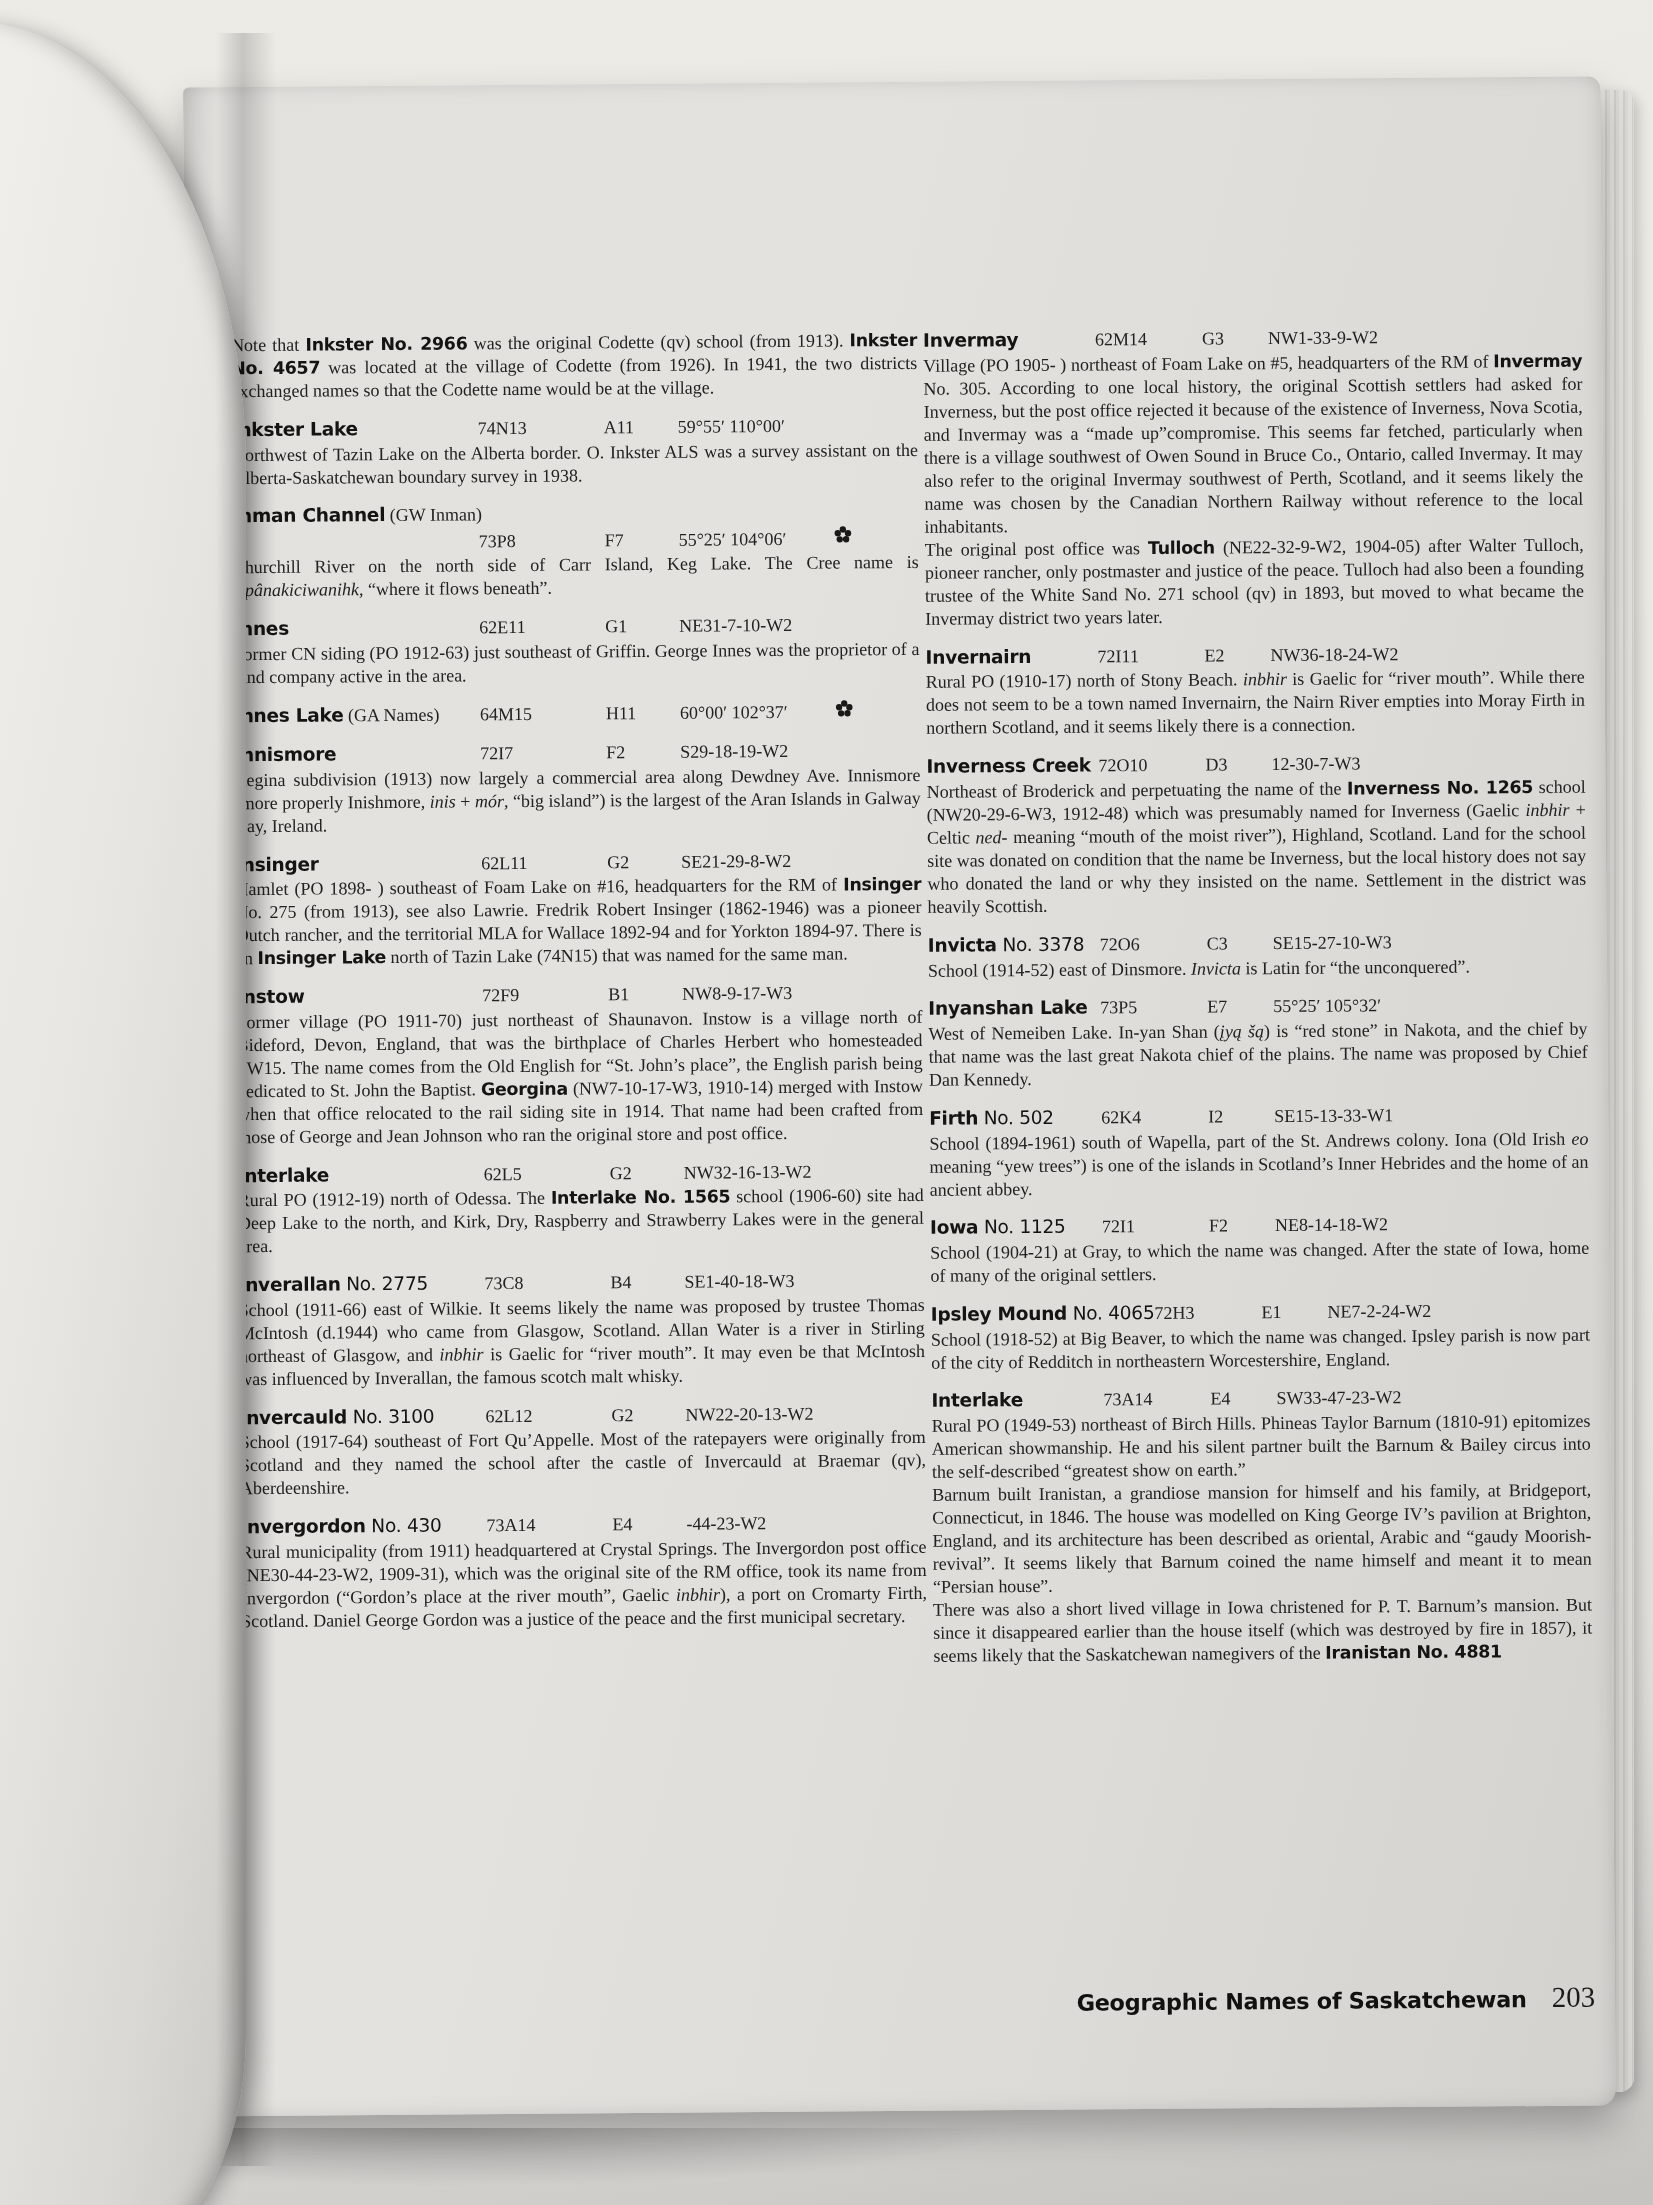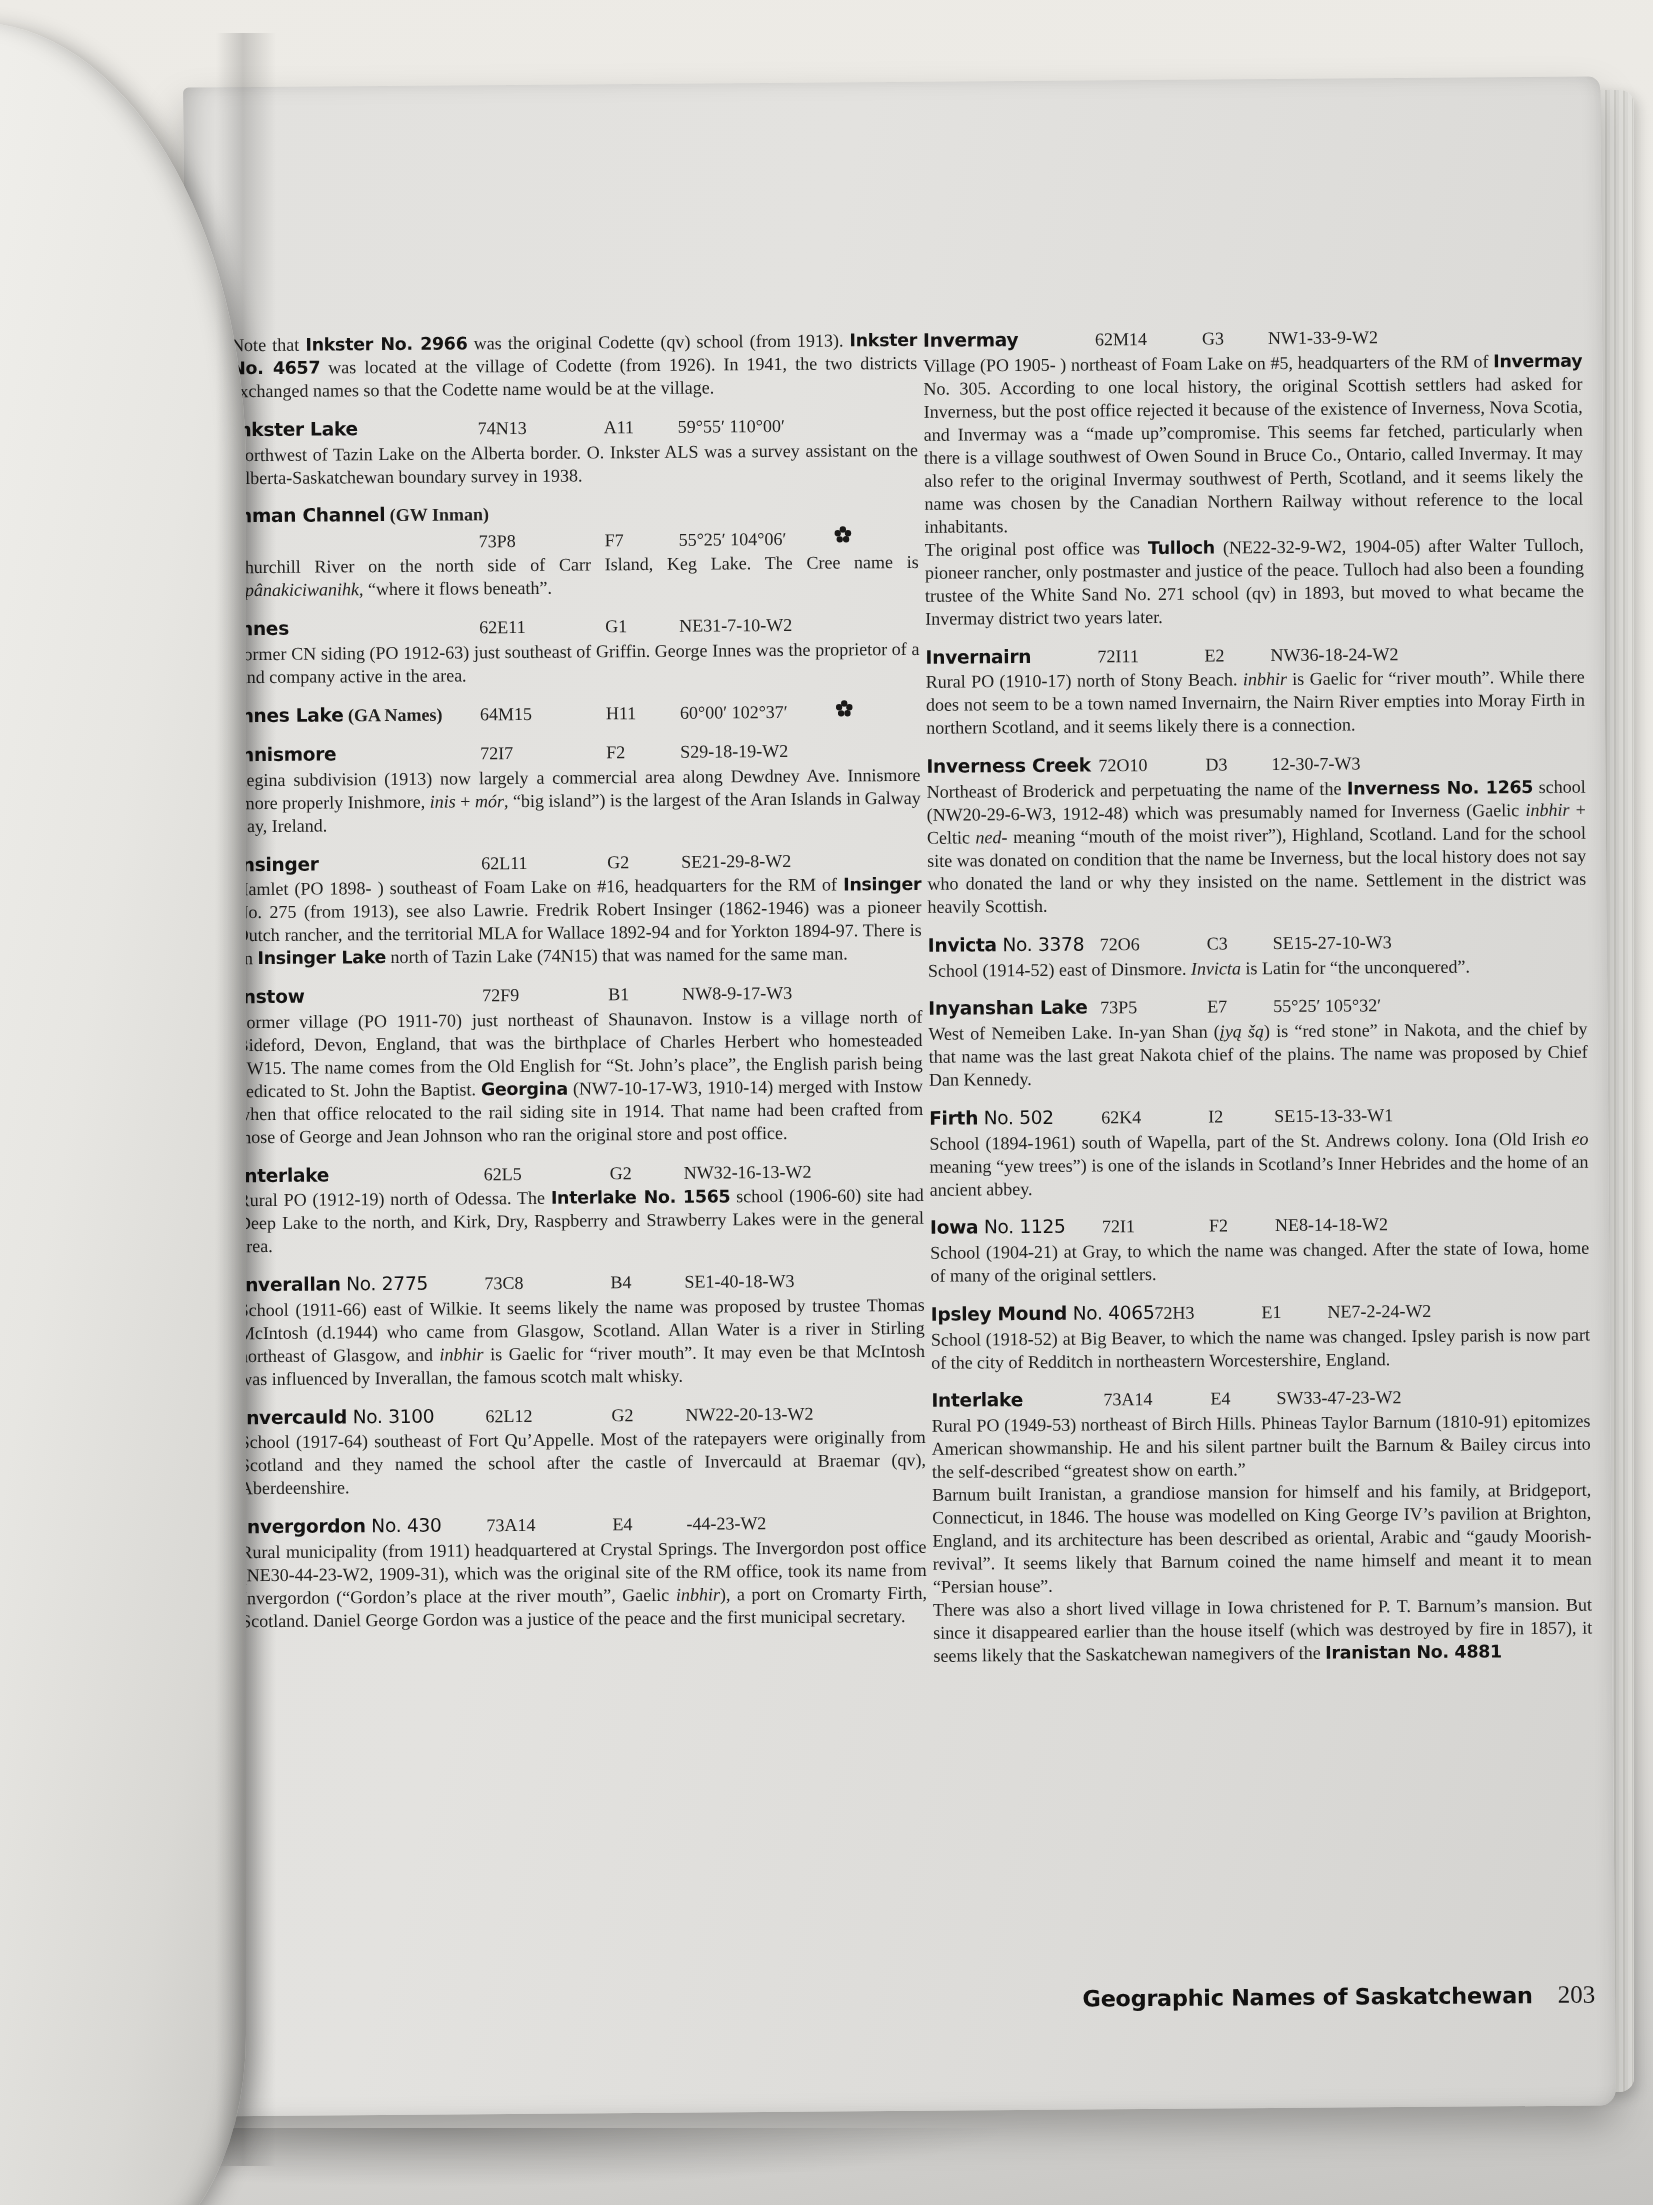--- a/index.html
+++ b/index.html
@@ -30,32 +30,32 @@
   .para{text-align:justify;}
   .entry{margin-top:14.8px;}
   .entry:first-child{margin-top:0;}
   .head-row{display:flex;align-items:baseline;margin-bottom:1.6px;}
   .name-group{flex:0 0 auto;min-width:var(--tab1);}
   .headword,.headword-rest{
     font-family:"DejaVu Sans","Liberation Sans",sans-serif;
     font-size:18.6px;font-weight:700;letter-spacing:-0.3px;color:#151413;
   }
   .headword-rest{font-weight:400;}
-  .paren{font-family:"Liberation Serif",serif;font-weight:700;font-size:18px;color:#232220;text-align:center;}
+  .paren{font-family:"Liberation Serif",serif;font-weight:400;font-size:18px;color:#232220;text-align:center;}
   .code{flex:0 0 auto;min-width:var(--codew);}
   .grid-ref{flex:0 0 auto;min-width:var(--gridw);}
   .loc{flex:0 0 auto;}
   .flower{margin-left:auto;padding-right:66px;display:flex;align-items:center;}
   .flower svg{width:18.6px;height:18.6px;display:block;}
   .xref{font-family:"DejaVu Sans","Liberation Sans",sans-serif;font-weight:700;letter-spacing:-0.3px;font-size:.97em;color:#151413;}
   em{font-style:italic;}
   
   .footer{position:absolute;left:738px;width:659px;top:1904px;text-align:right;white-space:nowrap;}
   .footer-title{font-family:"DejaVu Sans","Liberation Sans",sans-serif;font-weight:800;font-size:22.4px;letter-spacing:-0.3px;color:#121110;}
-  .footer-page{font-size:25px;margin-left:25px;color:#1c1b1a;text-align:center;}
+  .footer-page{font-size:29px;margin-left:25px;color:#1c1b1a;text-align:center;}
   
   .left-page{
     position:absolute;left:-49px;top:22px;width:295px;height:2242px;z-index:2;
     background:linear-gradient(100deg,#f1f0ec 0%,#e7e6e2 45%,#d9d8d4 78%,#c8c7c3 100%);
     border-top-right-radius:273px 448px;
     border-bottom-right-radius:142px 230px;
     box-shadow:14.2px 0 21px -6.6px rgba(0,0,0,.30), inset -16.4px 0 25px -11px rgba(0,0,0,.28);
     overflow:hidden;
   }
   .left-page-text{

